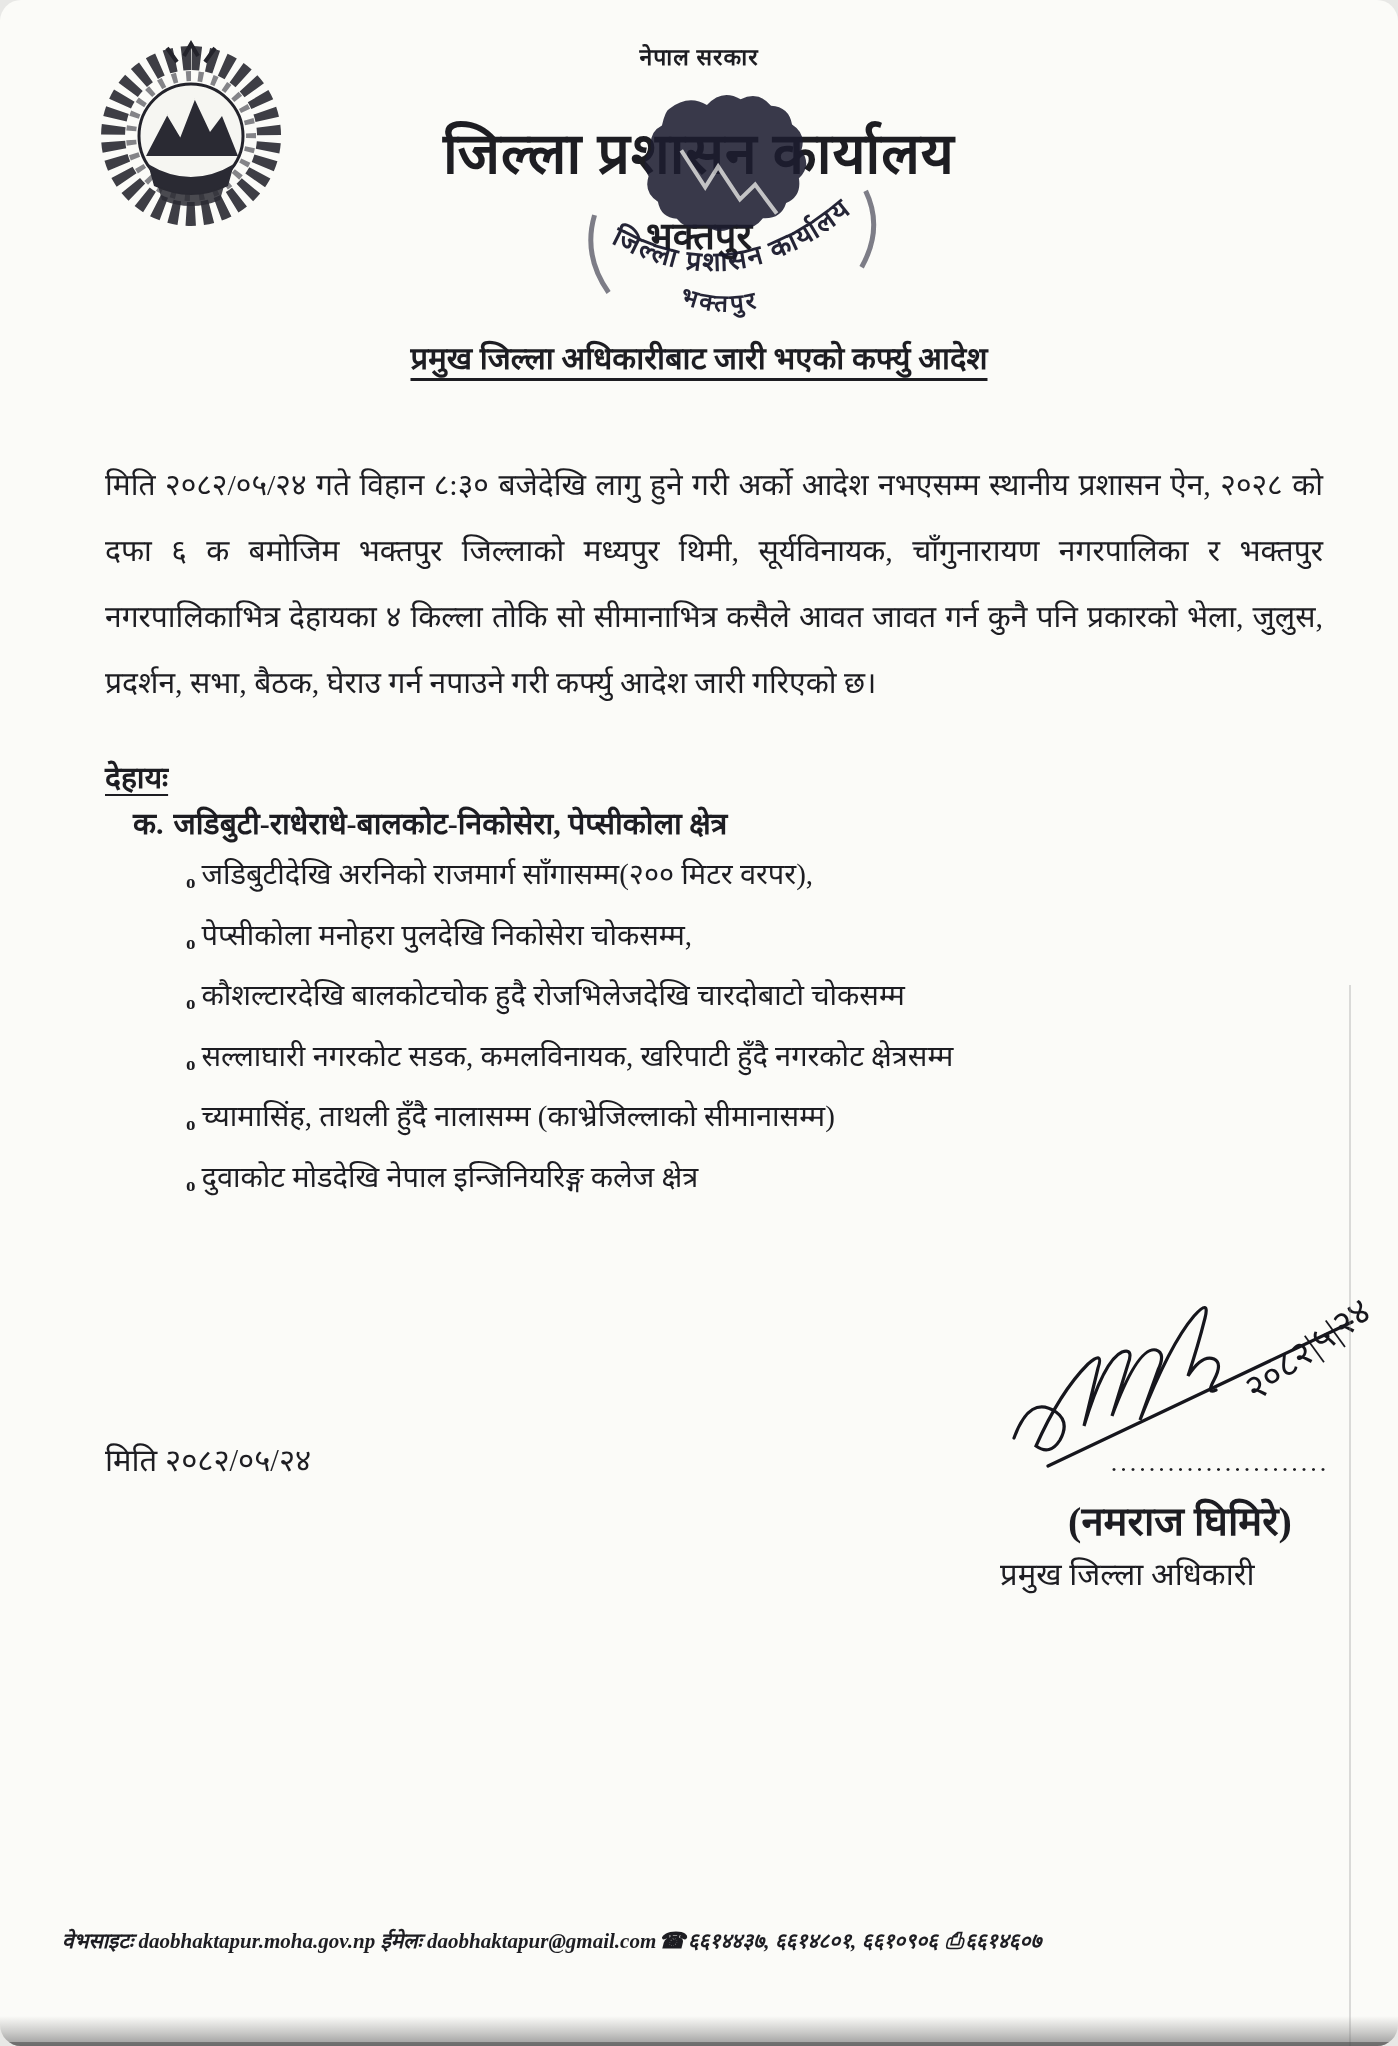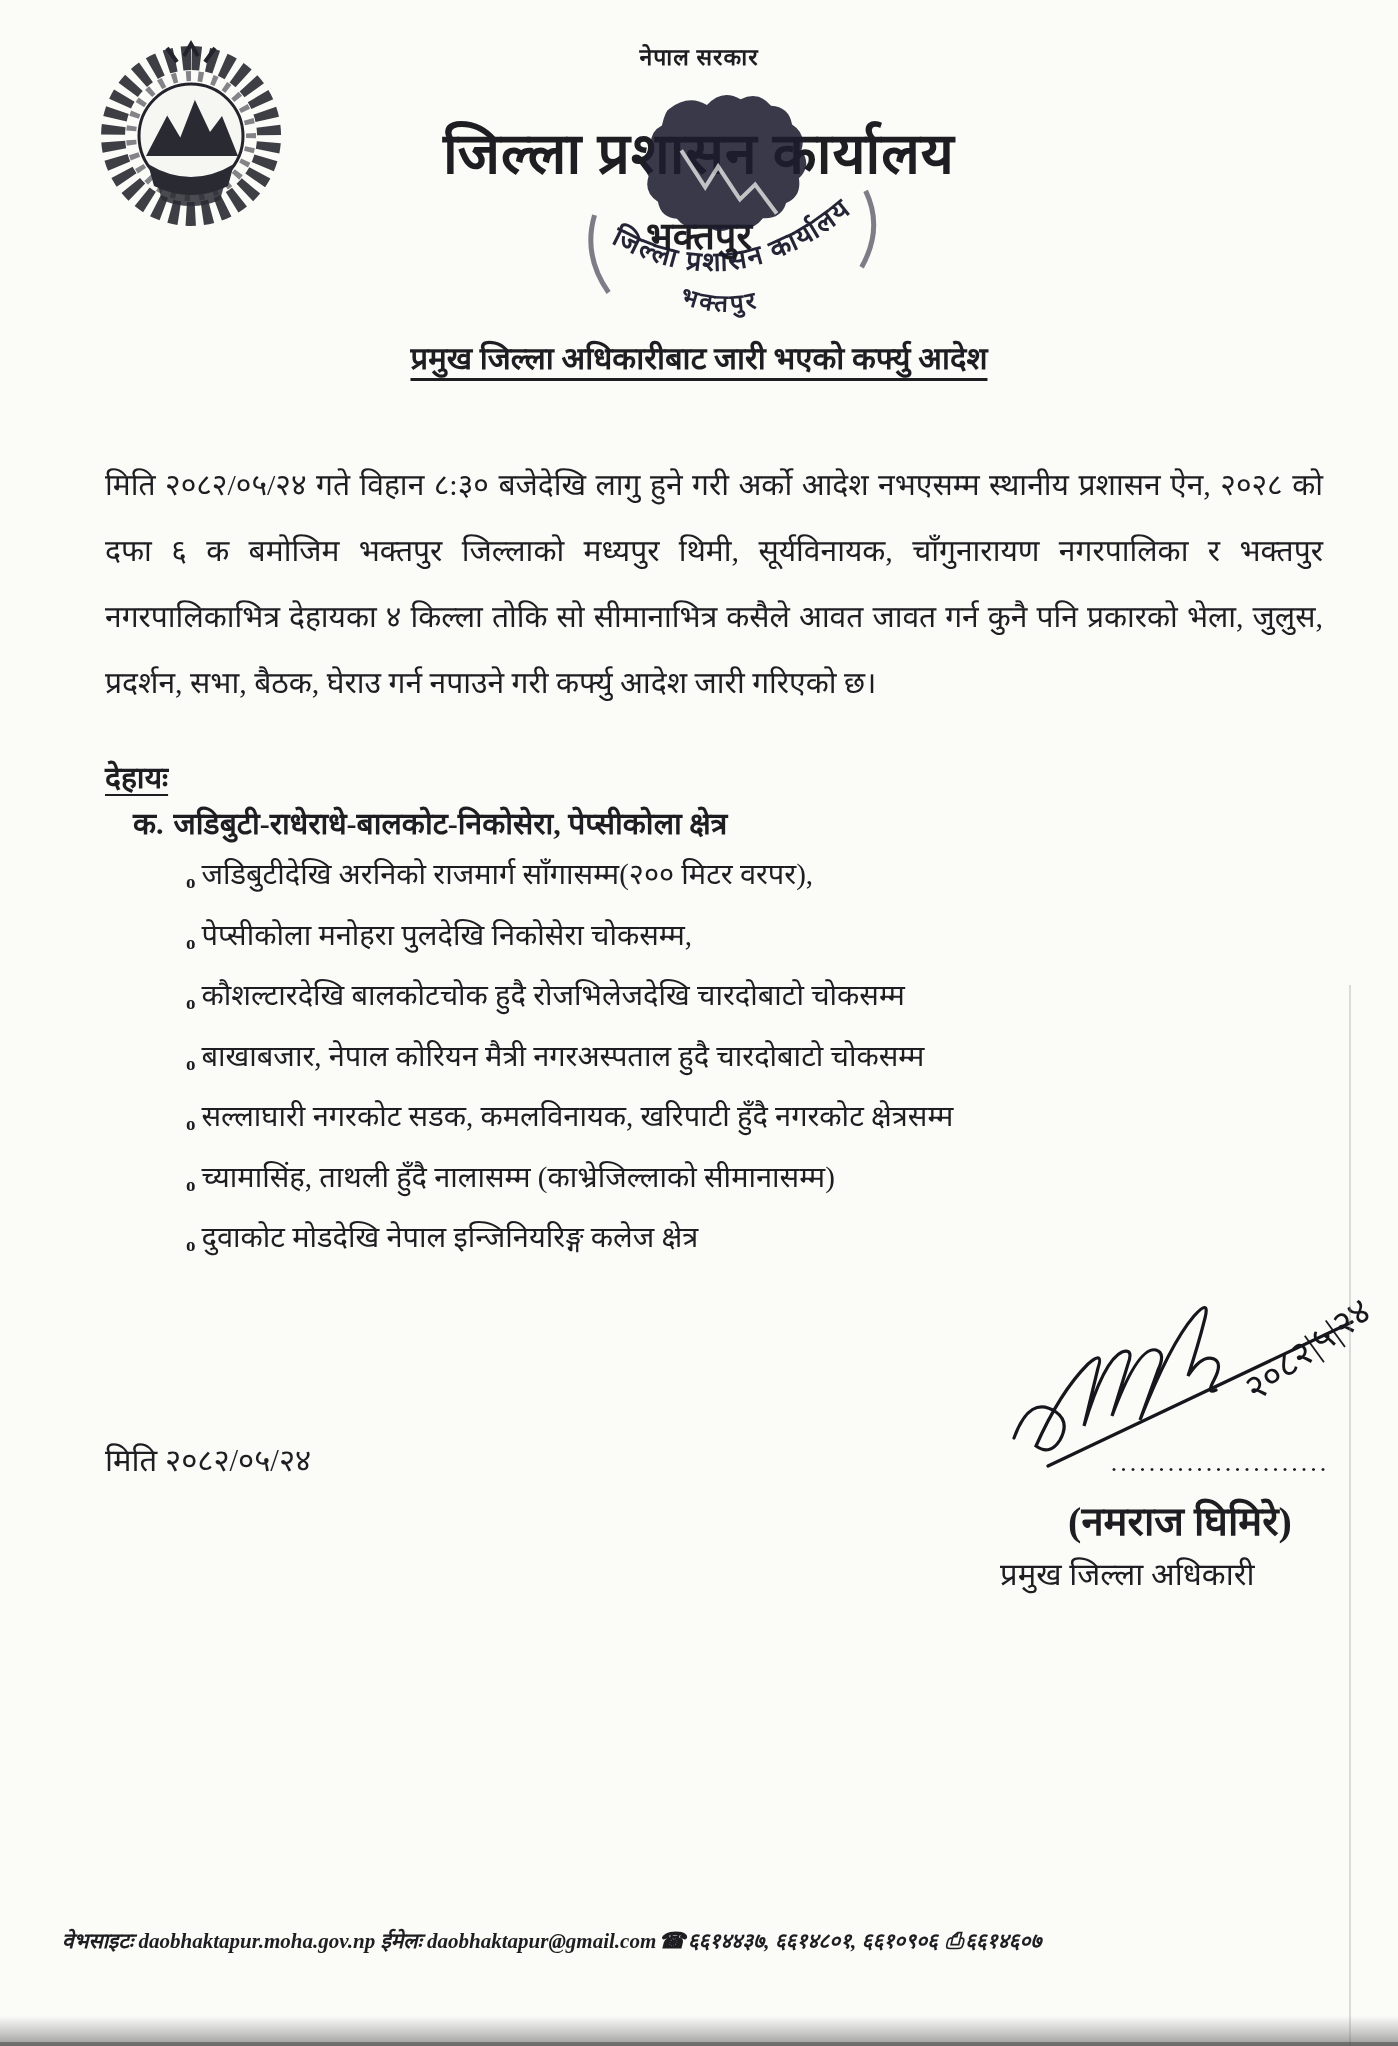--- a/index.html
+++ b/index.html
@@ -4,20 +4,21 @@
 <style>
   html,body{margin:0;padding:0;background:#e8e8e6;}
   .page{
     position:relative;
     width:1398px;height:2046px;
     margin:0 auto;
     background:#fbfbf8;
     overflow:hidden;
     font-family:"Liberation Serif","DejaVu Serif",serif;
     color:#1d1d22;
+    border-radius:21px;
   }
   .abs{position:absolute;}
   .centered{left:0;right:0;text-align:center;}
 
   
   .gov-line{top:40px;font-size:23px;font-weight:bold;letter-spacing:1px;}
   .ministry-line{top:74px;font-size:31px;font-weight:bold;}
   .office-line{top:112px;font-size:57px;font-weight:bold;letter-spacing:1px;}
   .district-line{top:208px;font-size:38px;font-weight:bold;}
 
@@ -135,21 +136,20 @@
 
   <div class="abs list-heading">देहायः</div>
   <div class="abs section-line">
     <span class="section-label">क.</span><span>जडिबुटी-राधेराधे-बालकोट-निकोसेरा, पेप्सीकोला क्षेत्र</span>
   </div>
 
   <ul class="abs area-list">
     <li><span class="bullet-o">o</span><span>जडिबुटीदेखि अरनिको राजमार्ग साँगासम्म(२०० मिटर वरपर),</span></li>
     <li><span class="bullet-o">o</span><span>पेप्सीकोला मनोहरा पुलदेखि निकोसेरा चोकसम्म,</span></li>
     <li><span class="bullet-o">o</span><span>कौशल्टारदेखि बालकोटचोक हुदै रोजभिलेजदेखि चारदोबाटो चोकसम्म</span></li>
-    <li><span class="bullet-o">o</span><span>बाखाबजार, नेपाल कोरियन मैत्री नगरअस्पताल हुदै चारदोबाटो चोकसम्म</span></li>
     <li><span class="bullet-o">o</span><span>सल्लाघारी नगरकोट सडक, कमलविनायक, खरिपाटी हुँदै नगरकोट क्षेत्रसम्म</span></li>
     <li><span class="bullet-o">o</span><span>च्यामासिंह, ताथली हुँदै नालासम्म (काभ्रेजिल्लाको सीमानासम्म)</span></li>
     <li><span class="bullet-o">o</span><span>दुवाकोट मोडदेखि नेपाल इन्जिनियरिङ्ग कलेज क्षेत्र</span></li>
   </ul>
 
   <div class="abs date-line">मिति २०८२/०५/२४</div>
 
   <div class="abs signature-svg">
     <svg width="392" height="215" viewBox="0 0 392 215">
       <g fill="none" stroke="#16161d" stroke-width="3.2" stroke-linecap="round">

